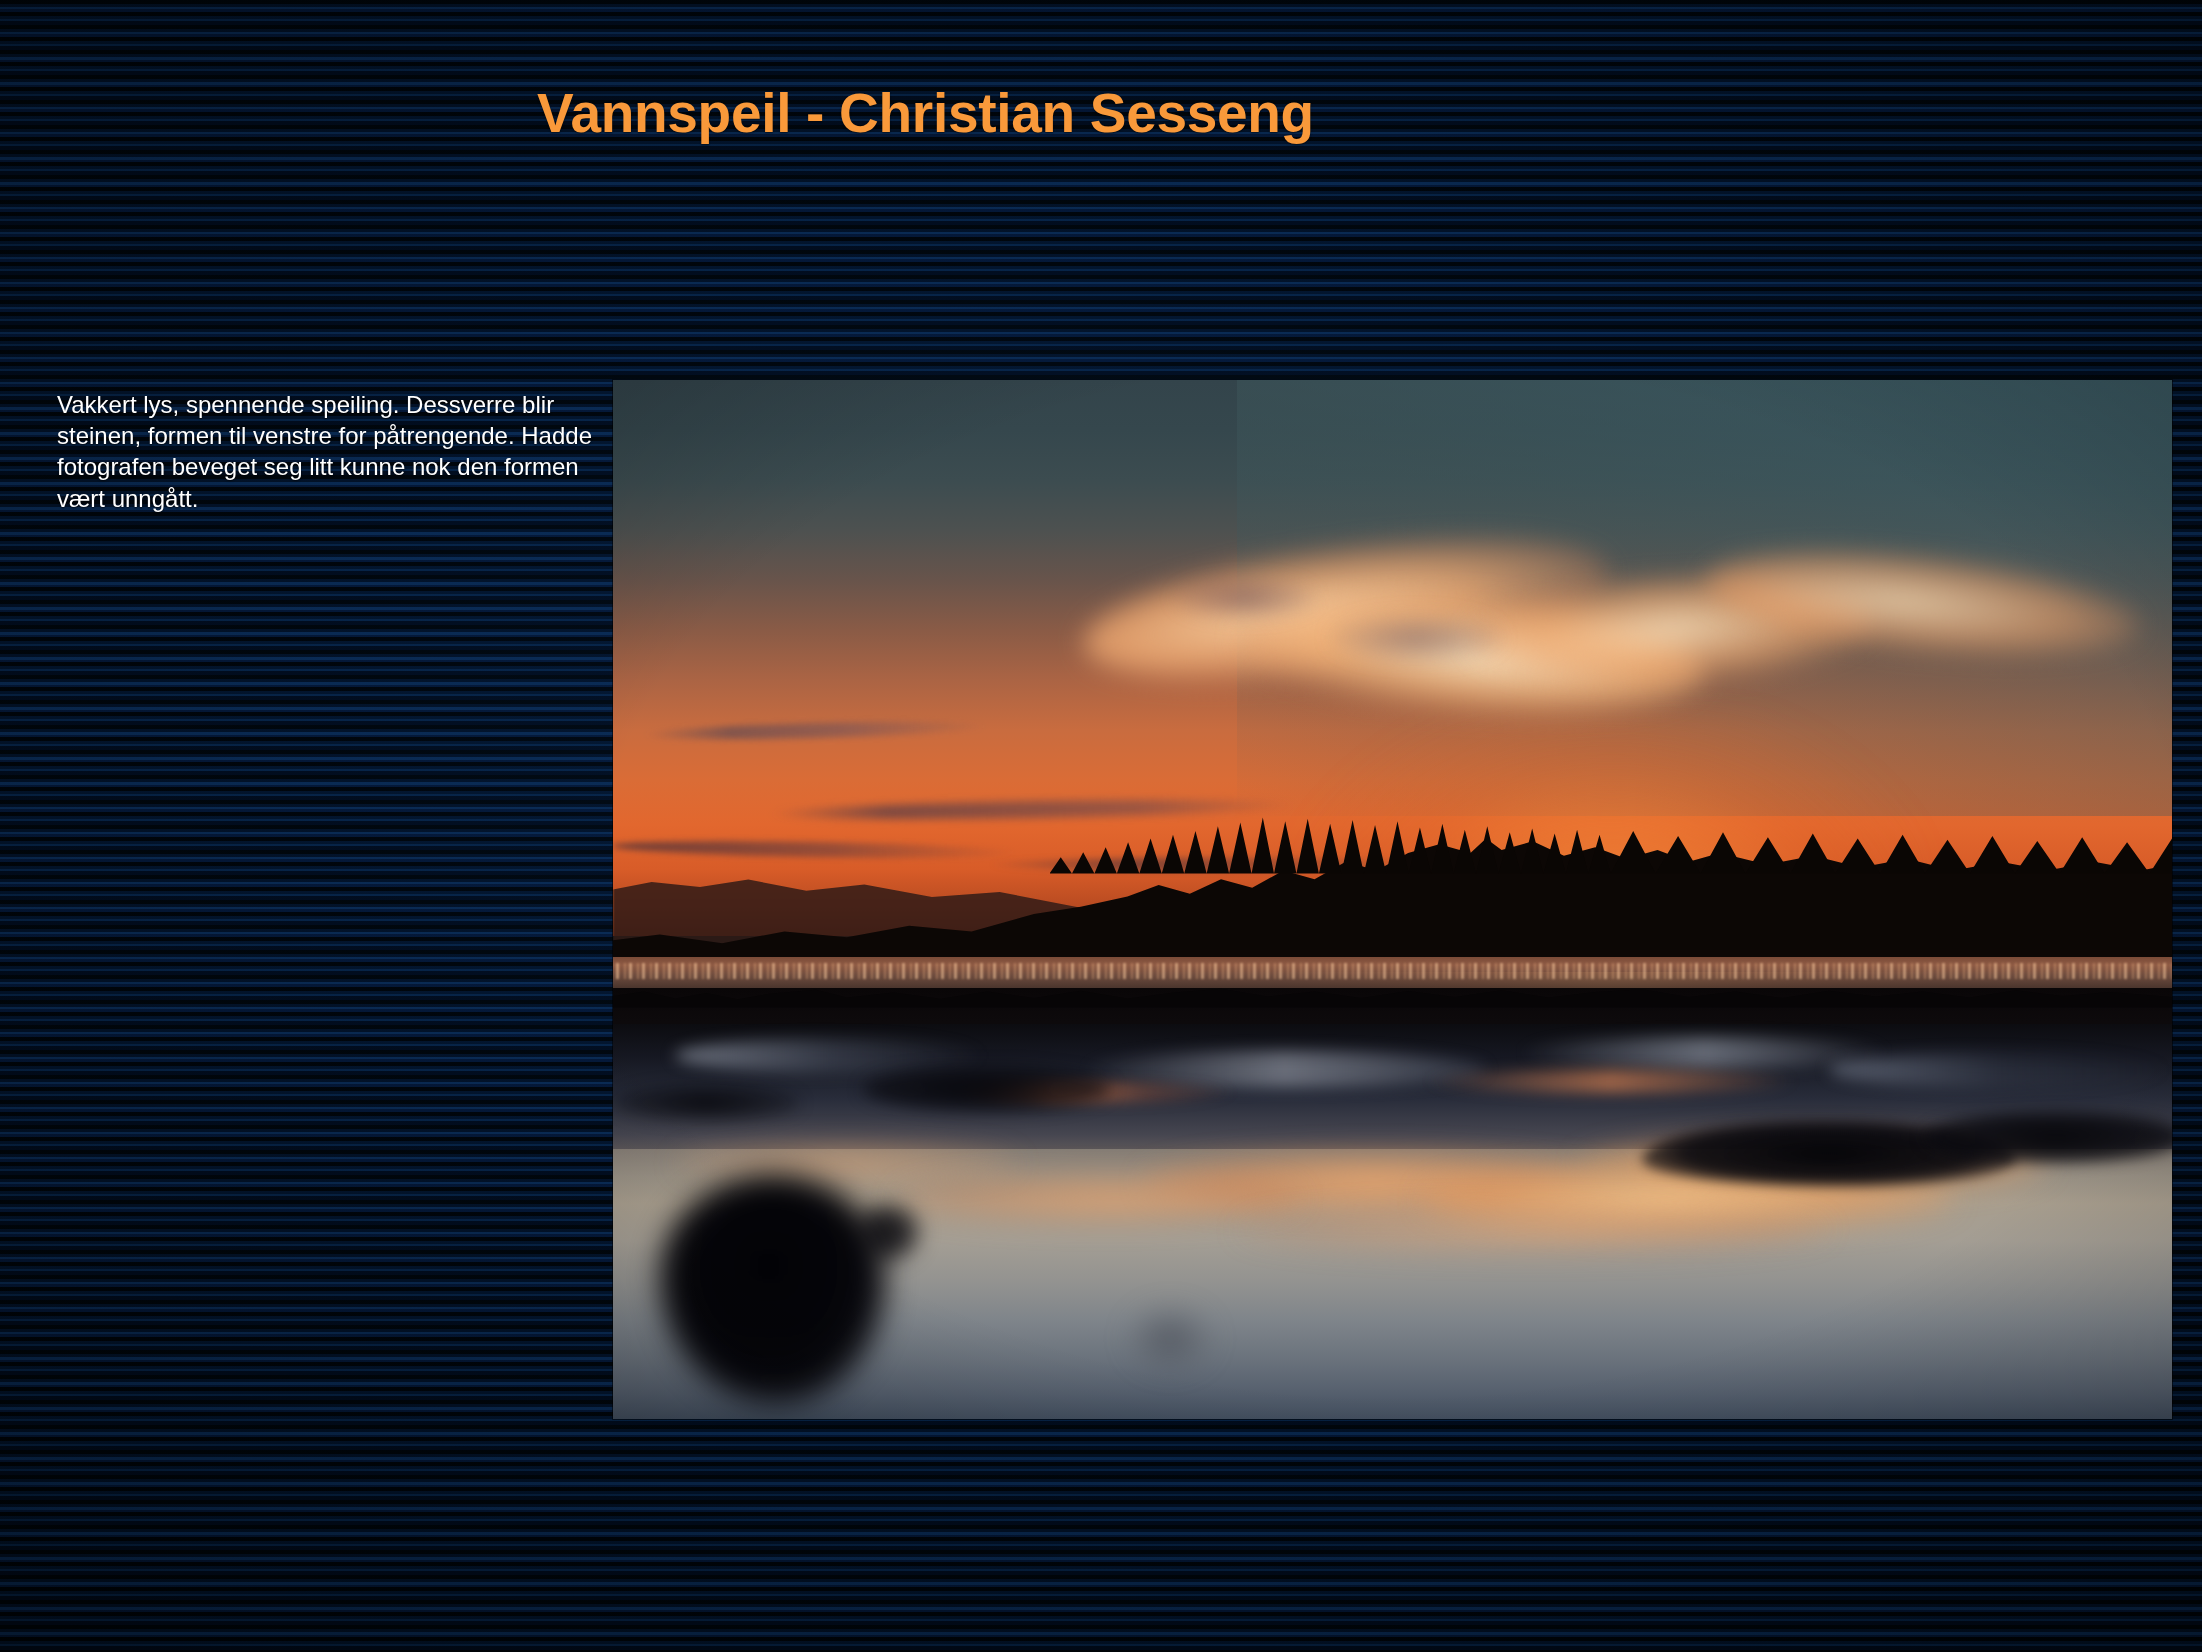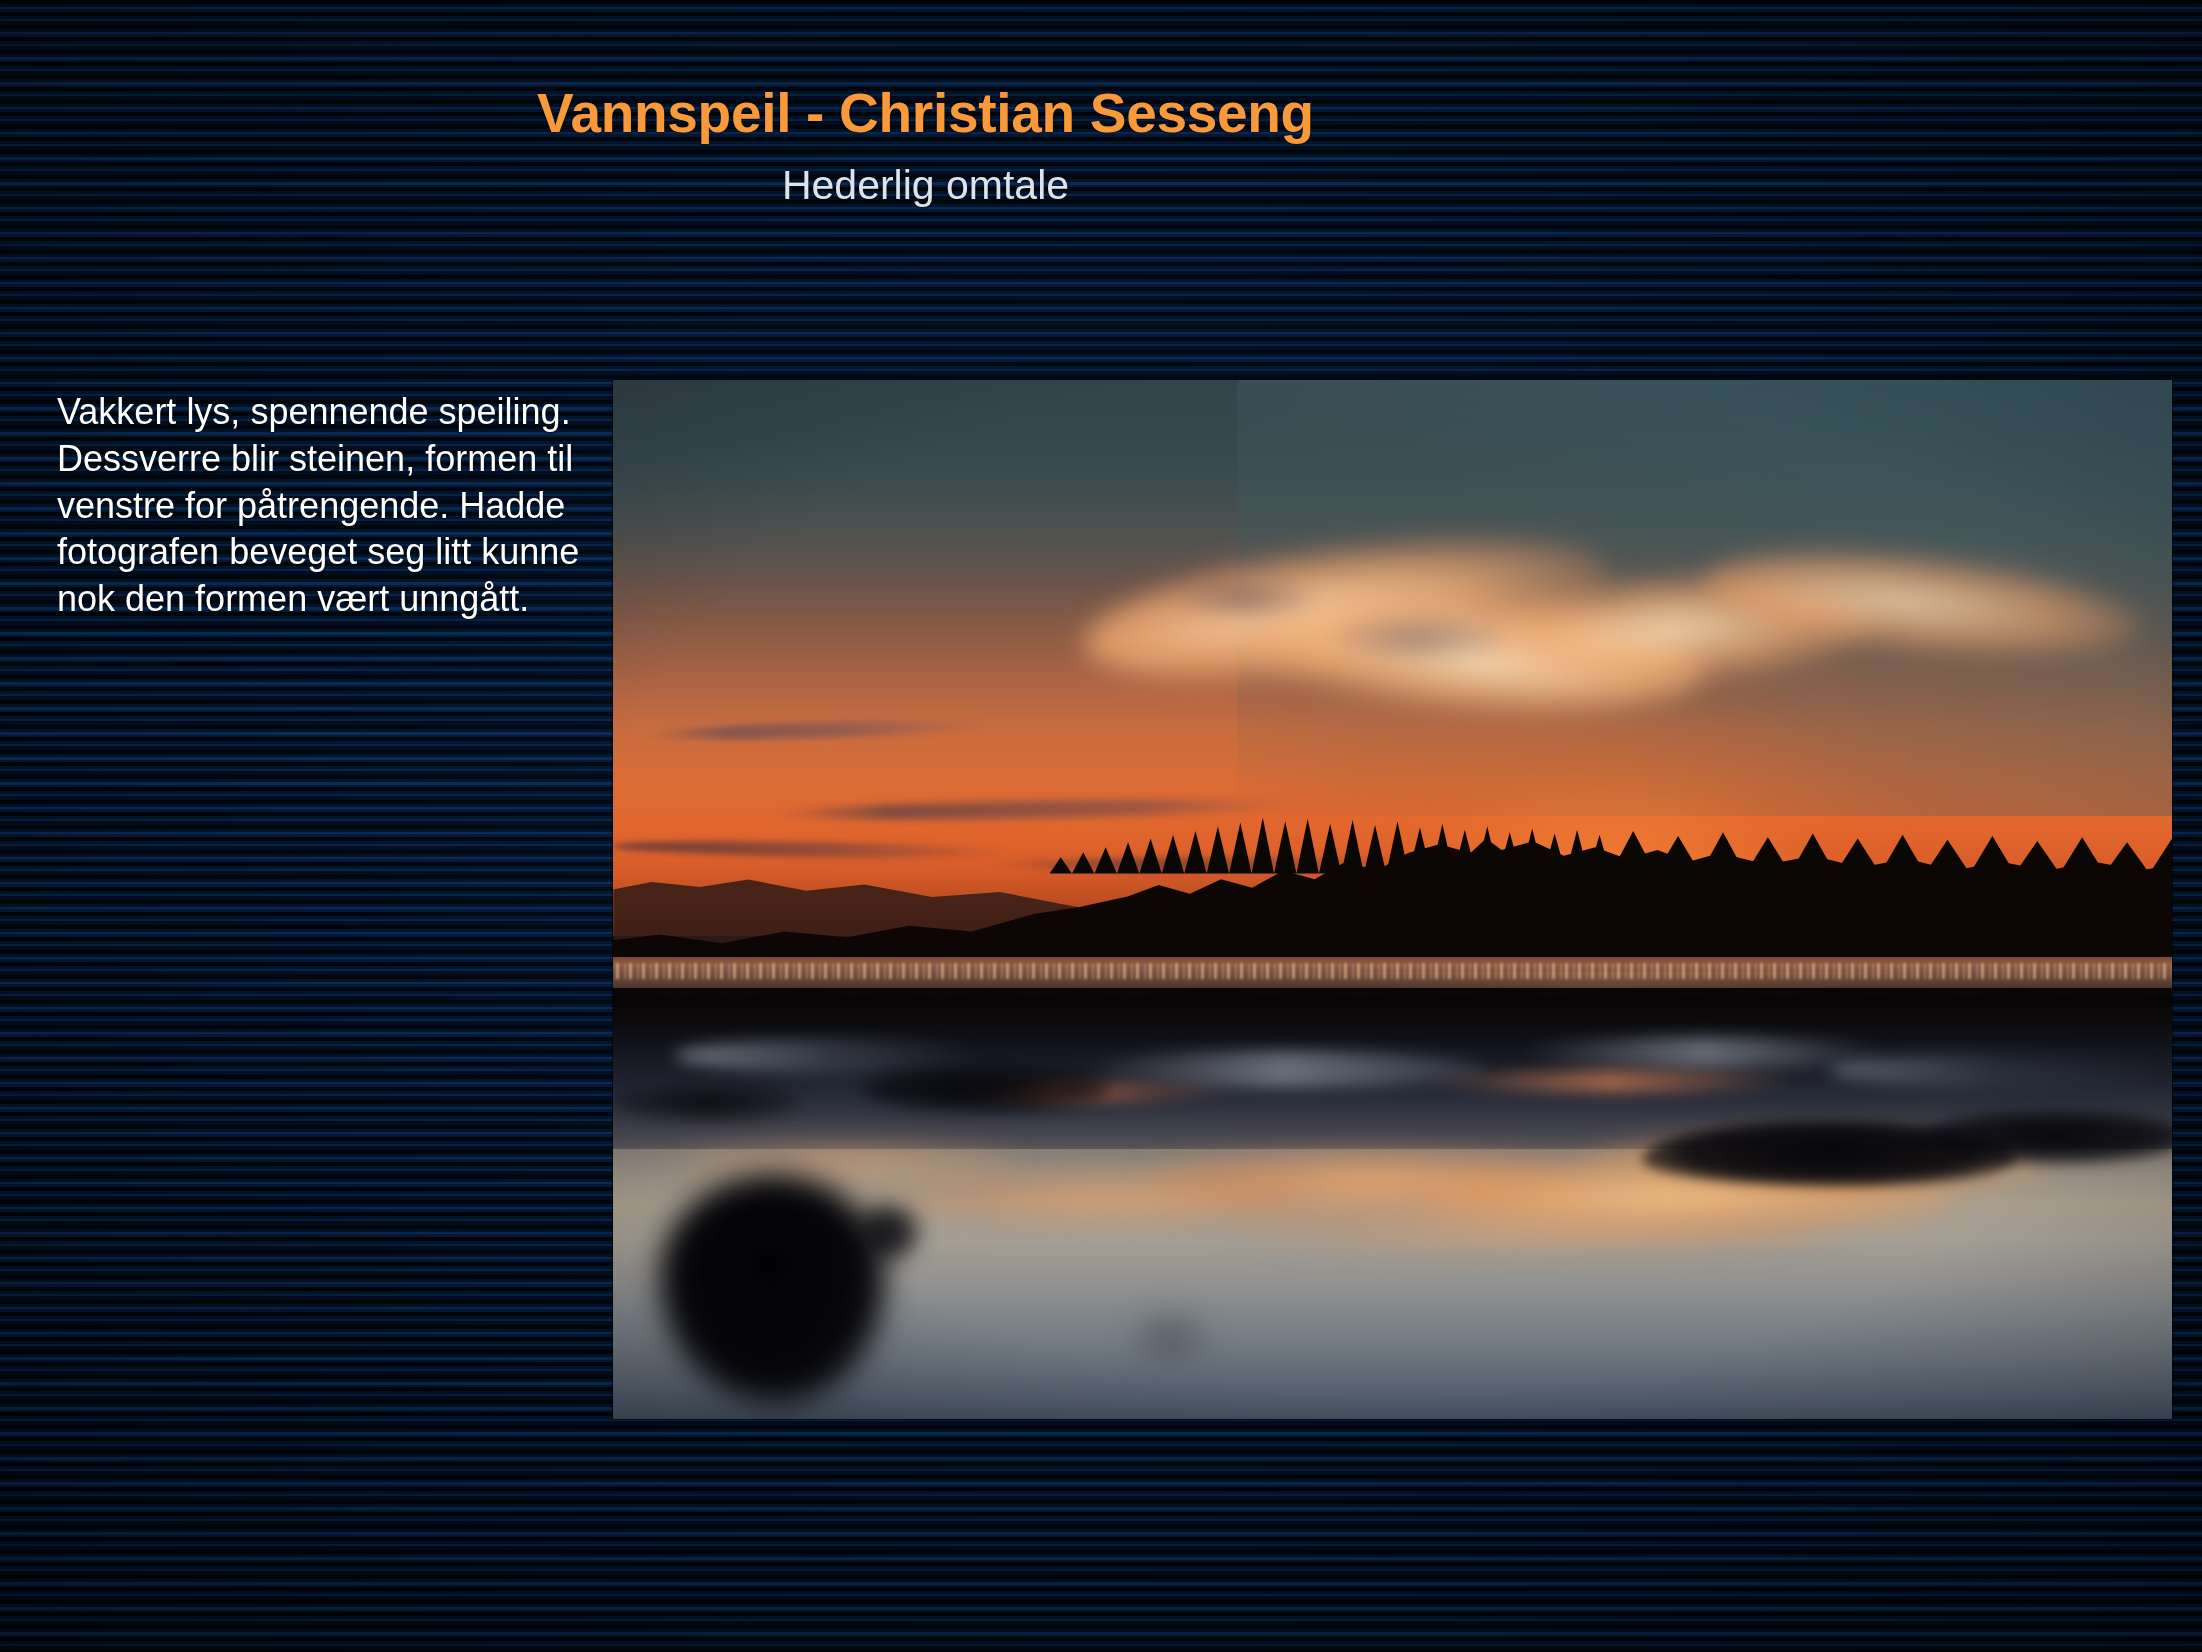--- a/index.html
+++ b/index.html
@@ -85,21 +85,21 @@
     line-height: 1.1;
     text-shadow: 0 0.9px 1.7px rgba(0,0,0,0.55);
   }
 
   
   #body-text {
     position: absolute;
     left: 57px;
     top: 389px;
     width: 568px;
-    font-size: 36px;
+    font-size: 24px;
     line-height: 1.30;
     color: #ffffff;
     text-shadow: 0 0.9px 1.7px rgba(0,0,0,0.65);
     z-index: 5;
   }
 
   
   #photo-frame {
     position: absolute;
     left: 613px;
@@ -359,21 +359,20 @@
 </style>
 </head>
 <body>
 
 <div id="slide">
 
   <div id="slide-bg"></div>
 
   <div id="title-area">
     <div id="slide-title">Vannspeil - Christian Sesseng</div>
-    <div id="slide-subtitle">Hederlig omtale</div>
   </div>
 
   <div id="body-text">Vakkert lys, spennende speiling. Dessverre blir steinen, formen til venstre for påtrengende. Hadde fotografen beveget seg litt kunne nok den formen vært unngått.</div>
 
   <div id="photo-frame">
 
     <div class="ph" id="sky"></div>
     <div class="ph" id="sky-teal"></div>
     <div class="ph" id="sun-glow"></div>
 

